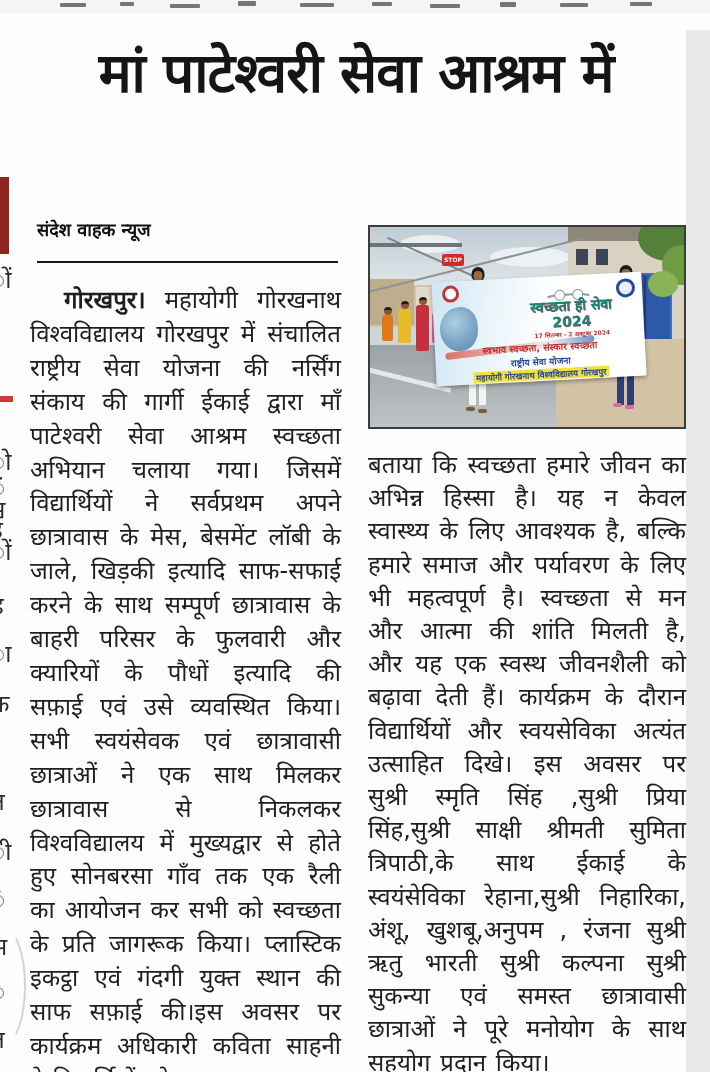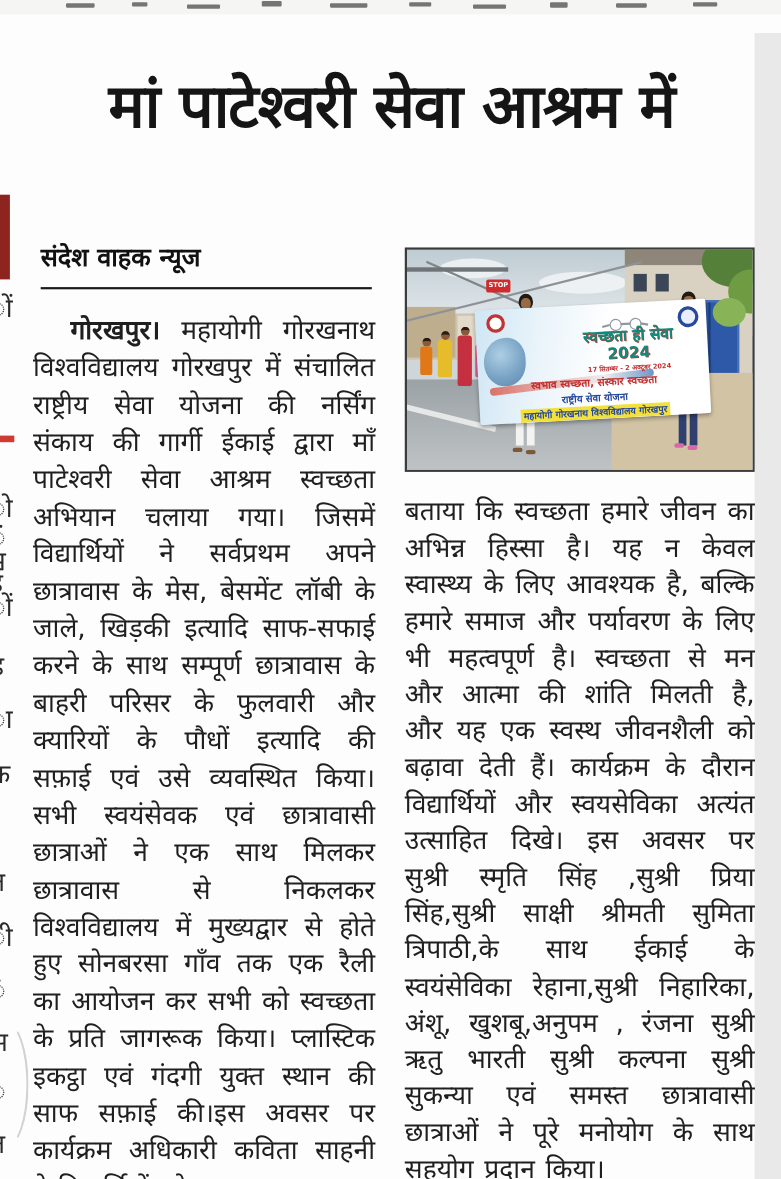--- a/index.html
+++ b/index.html
@@ -13,24 +13,24 @@
   
   .right-margin{position:absolute;left:686px;top:30px;width:24px;height:1042px;background:#e9e9e9;}
   
   .red-bar{position:absolute;left:0;top:177px;width:9px;height:77px;}
   .red-dash{position:absolute;left:0;top:396px;width:13px;height:6px;background:#cf3a32;}
   .edge-frag{position:absolute;left:-9px;width:22px;font-size:24px;color:#2a2a2a;line-height:1;}
   .curl{position:absolute;left:-16px;top:928px;width:38px;height:112px;border:2px solid transparent;
         border-right-color:#d2d2d2;border-radius:50%;}
   
   .headline{position:absolute;left:12px;top:34px;width:688px;text-align:center;
-            font-weight:bold;color:#151515;letter-spacing:-1px;margin-top:23px;}
+            font-weight:bold;color:#151515;letter-spacing:-1px;}
   .headline .h-line{font-size:55px;line-height:78px;white-space:nowrap;}
   
-  .byline{position:absolute;left:37px;top:217px;font-size:23px;font-weight:bold;color:#111;}
+  .byline{position:absolute;left:37px;top:217px;font-size:18px;font-weight:bold;color:#111;}
   .rule{position:absolute;left:37px;top:261px;width:301px;height:2px;background:#1a1a1a;}
   
   .col{position:absolute;font-size:24px;text-align:justify;color:#1f1f1f;word-spacing:2px;}
   .col-left{left:30px;top:284px;width:311px;line-height:33.9px;text-indent:34px;}
   .col-right{left:368px;top:449px;width:318px;line-height:33.2px;}
   .lead{font-weight:bold;}
   
   .photo{position:absolute;left:368px;top:225px;width:318px;height:204px;border:2px solid #3c3c3c;
          background:#cfd6da;overflow:hidden;box-sizing:border-box;}
   .sky{position:absolute;left:0;top:0;width:100%;height:78px;

